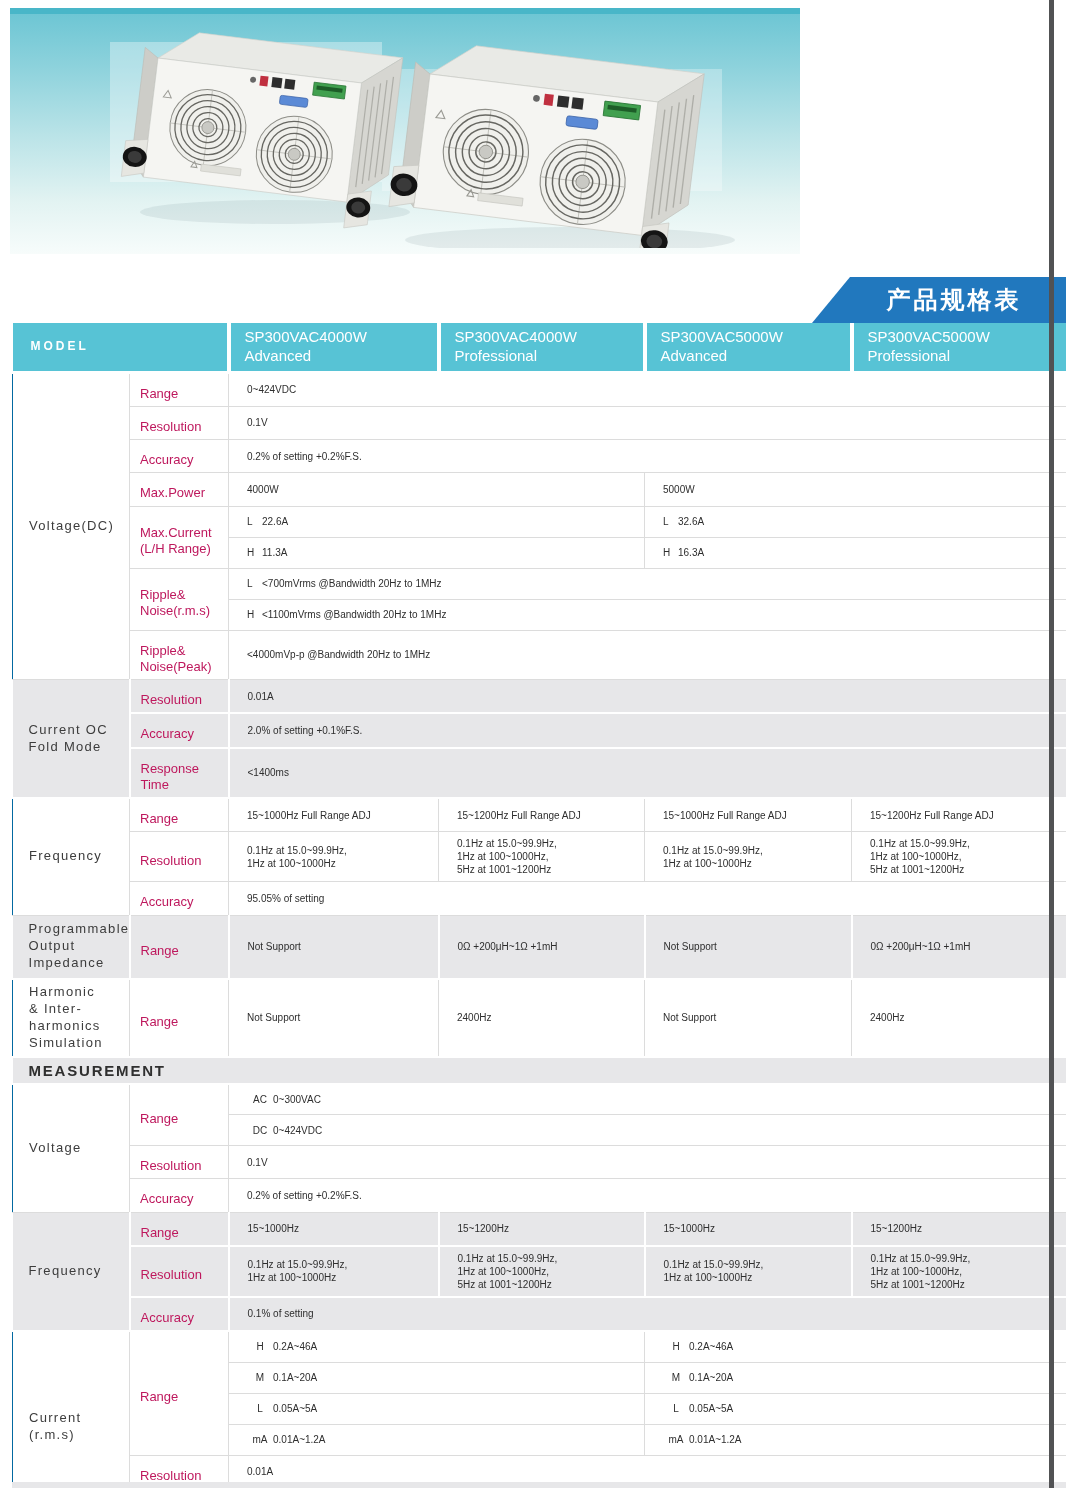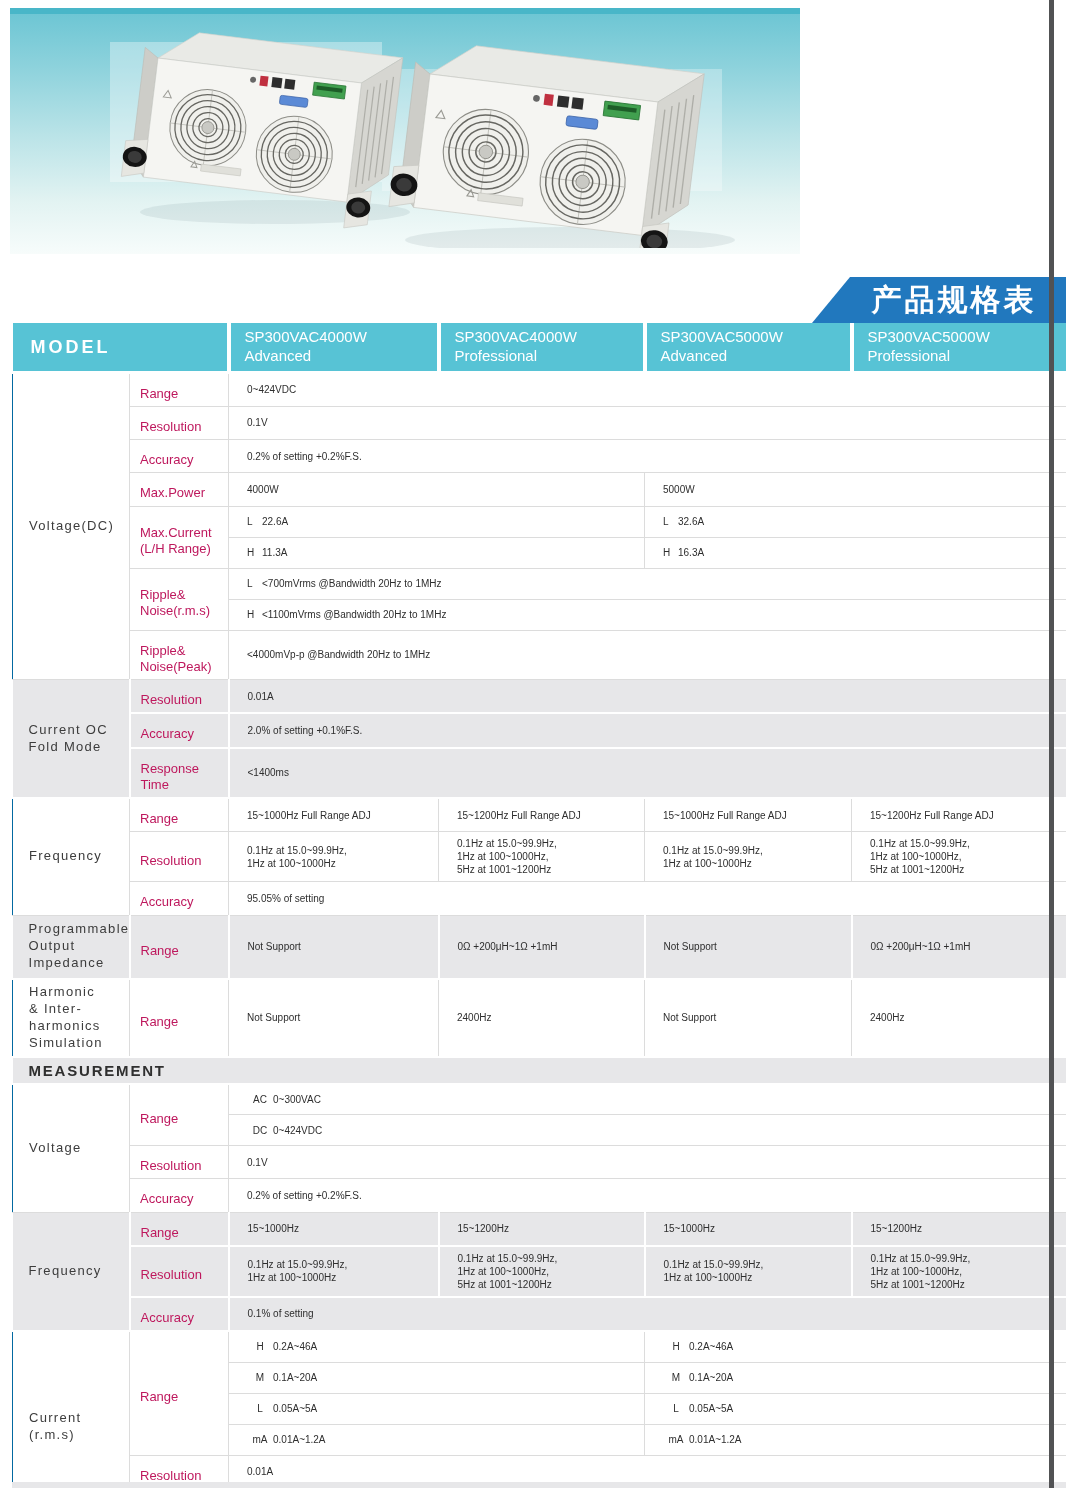--- a/index.html
+++ b/index.html
@@ -12,39 +12,39 @@
   .photo-panel {
     position:absolute; left:10px; top:8px; width:790px; height:240px;
     background:linear-gradient(180deg,#6ec6d4 0%,#8dd2dc 22%,#bce4e8 52%,#e2f3f2 78%,#f7fcfb 100%);
     border-top:6px solid #49b6c8;
   }
   .photo-panel svg { display:block; }
 
   
   .banner {
     position:absolute; top:277px; right:0; width:254px; height:46px;
-    background:#2178be; color:#fff; font-weight:bold; font-size:30px; letter-spacing:3px;
+    background:#2178be; color:#fff; font-weight:bold; font-size:24px; letter-spacing:3px;
     display:flex; align-items:center; justify-content:center; box-sizing:border-box;
     padding-left:30px; clip-path:polygon(38px 0, 100% 0, 100% 100%, 0 100%);
   }
 
   
   table.spec {
     position:absolute; top:323px; left:12px; width:1054px;
     border-collapse:collapse; table-layout:fixed; font-size:13px;
   }
   table.spec th, table.spec td { vertical-align:middle; box-sizing:border-box; }
 
   thead th {
     background:#57c3d5; color:#fff; text-align:left; height:49px;
     border-left:4px solid #fff; border-bottom:3px solid #fff;
     font-weight:normal; font-size:15px; line-height:1.25; padding:2px 4px 2px 14px;
   }
   thead th:first-child { border-left:none; }
-  thead th.model-th { font-weight:bold; font-size:18px; letter-spacing:3px; padding-left:18px; }
+  thead th.model-th { font-weight:bold; font-size:12px; letter-spacing:3px; padding-left:18px; }
 
   td { height:31px; }
   td.cat  { padding:4px 4px 4px 16px; color:#3c3c3c; letter-spacing:1.3px; line-height:1.3; }
   td.param{ padding:12px 4px 4px 10px; color:#be185d; line-height:1.25; }
   td.val  { padding:5px 6px 5px 18px; color:#2e2e2e; line-height:1.3; font-size:10px; }
 
   tr.light td { background:#fff; border-bottom:1px solid #dcdcdc; border-left:1px solid #dcdcdc; }
   tr.light td.cat { border-left:1px solid #0369a1; }
   tr.shaded td { background:#e7e7e9; border-bottom:2px solid #fff; border-left:2px solid #fff; }
   tr.shaded td.cat { border-left:none; }

